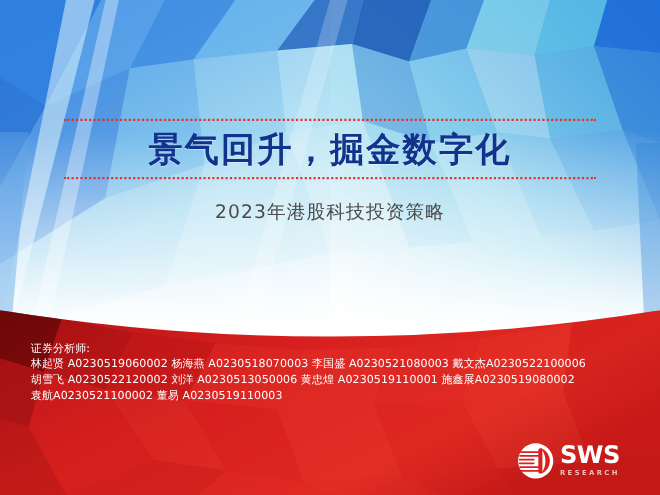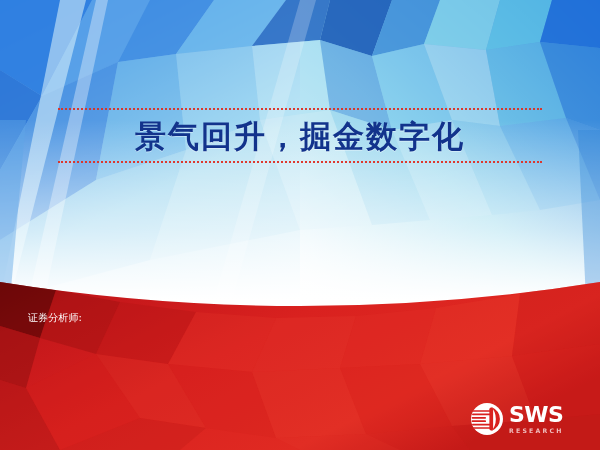--- a/index.html
+++ b/index.html
@@ -188,20 +188,21 @@
 
       <polygon points="0,120 26,120 10,300 0,300" fill="#5fa6e6" opacity=".45"></polygon>
       <polygon points="578,130 600,130 600,300 586,300" fill="#2d83d8" opacity=".35"></polygon>
     </svg>
   </div>
 
   <div class="title-block">
     <div class="rule top"></div>
     <div class="main-title">景气回升，掘金数字化</div>
     <div class="rule bottom"></div>
+    <div class="sub-title">2023年港股科技投资策略</div>
   </div>
 
   <div class="bottom-band">
     <svg viewBox="0 0 600 182" preserveAspectRatio="none">
       <defs>
         <clipPath id="bandClip">
           <path d="M0,14 Q300,62 600,14 L600,182 L0,182 Z"></path>
         </clipPath>
         <linearGradient id="redGrad" x1="0" y1="0" x2="1" y2="0.6">
           <stop offset="0%" stop-color="#8e0f0f"></stop>
@@ -237,20 +238,23 @@
 
         <polygon points="60,182 140,150 206,160 180,182" fill="#b81615" opacity=".25"></polygon>
         <polygon points="276,170 366,166 400,182 300,182" fill="#e8402f" opacity=".14"></polygon>
         <polygon points="452,158 536,152 600,146 600,182 470,182" fill="#c01a18" opacity=".22"></polygon>
       </g>
     </svg>
   </div>
 
   <div class="analysts">
     <div class="ln">证券分析师:</div>
+    <div class="ln">林起贤 A0230519060002 杨海燕 A0230518070003 李国盛 A0230521080003 戴文杰A0230522100006</div>
+    <div class="ln">胡雪飞 A0230522120002 刘洋 A0230513050006 黄忠煌 A0230519110001 施鑫展A0230519080002</div>
+    <div class="ln">袁航A0230521100002 董易 A0230519110003</div>
   </div>
 
   <div class="logo">
     <svg class="logo-mark" viewBox="0 0 100 100">
       <circle cx="50" cy="50" r="47" fill="#ffffff"></circle>
       <g fill="#d9211f">
         <rect x="8" y="24" width="52" height="5" rx="2"></rect>
         <rect x="6" y="34" width="56" height="5" rx="2"></rect>
         <rect x="5" y="44" width="42" height="5" rx="2"></rect>
         <rect x="5" y="54" width="42" height="5" rx="2"></rect>

